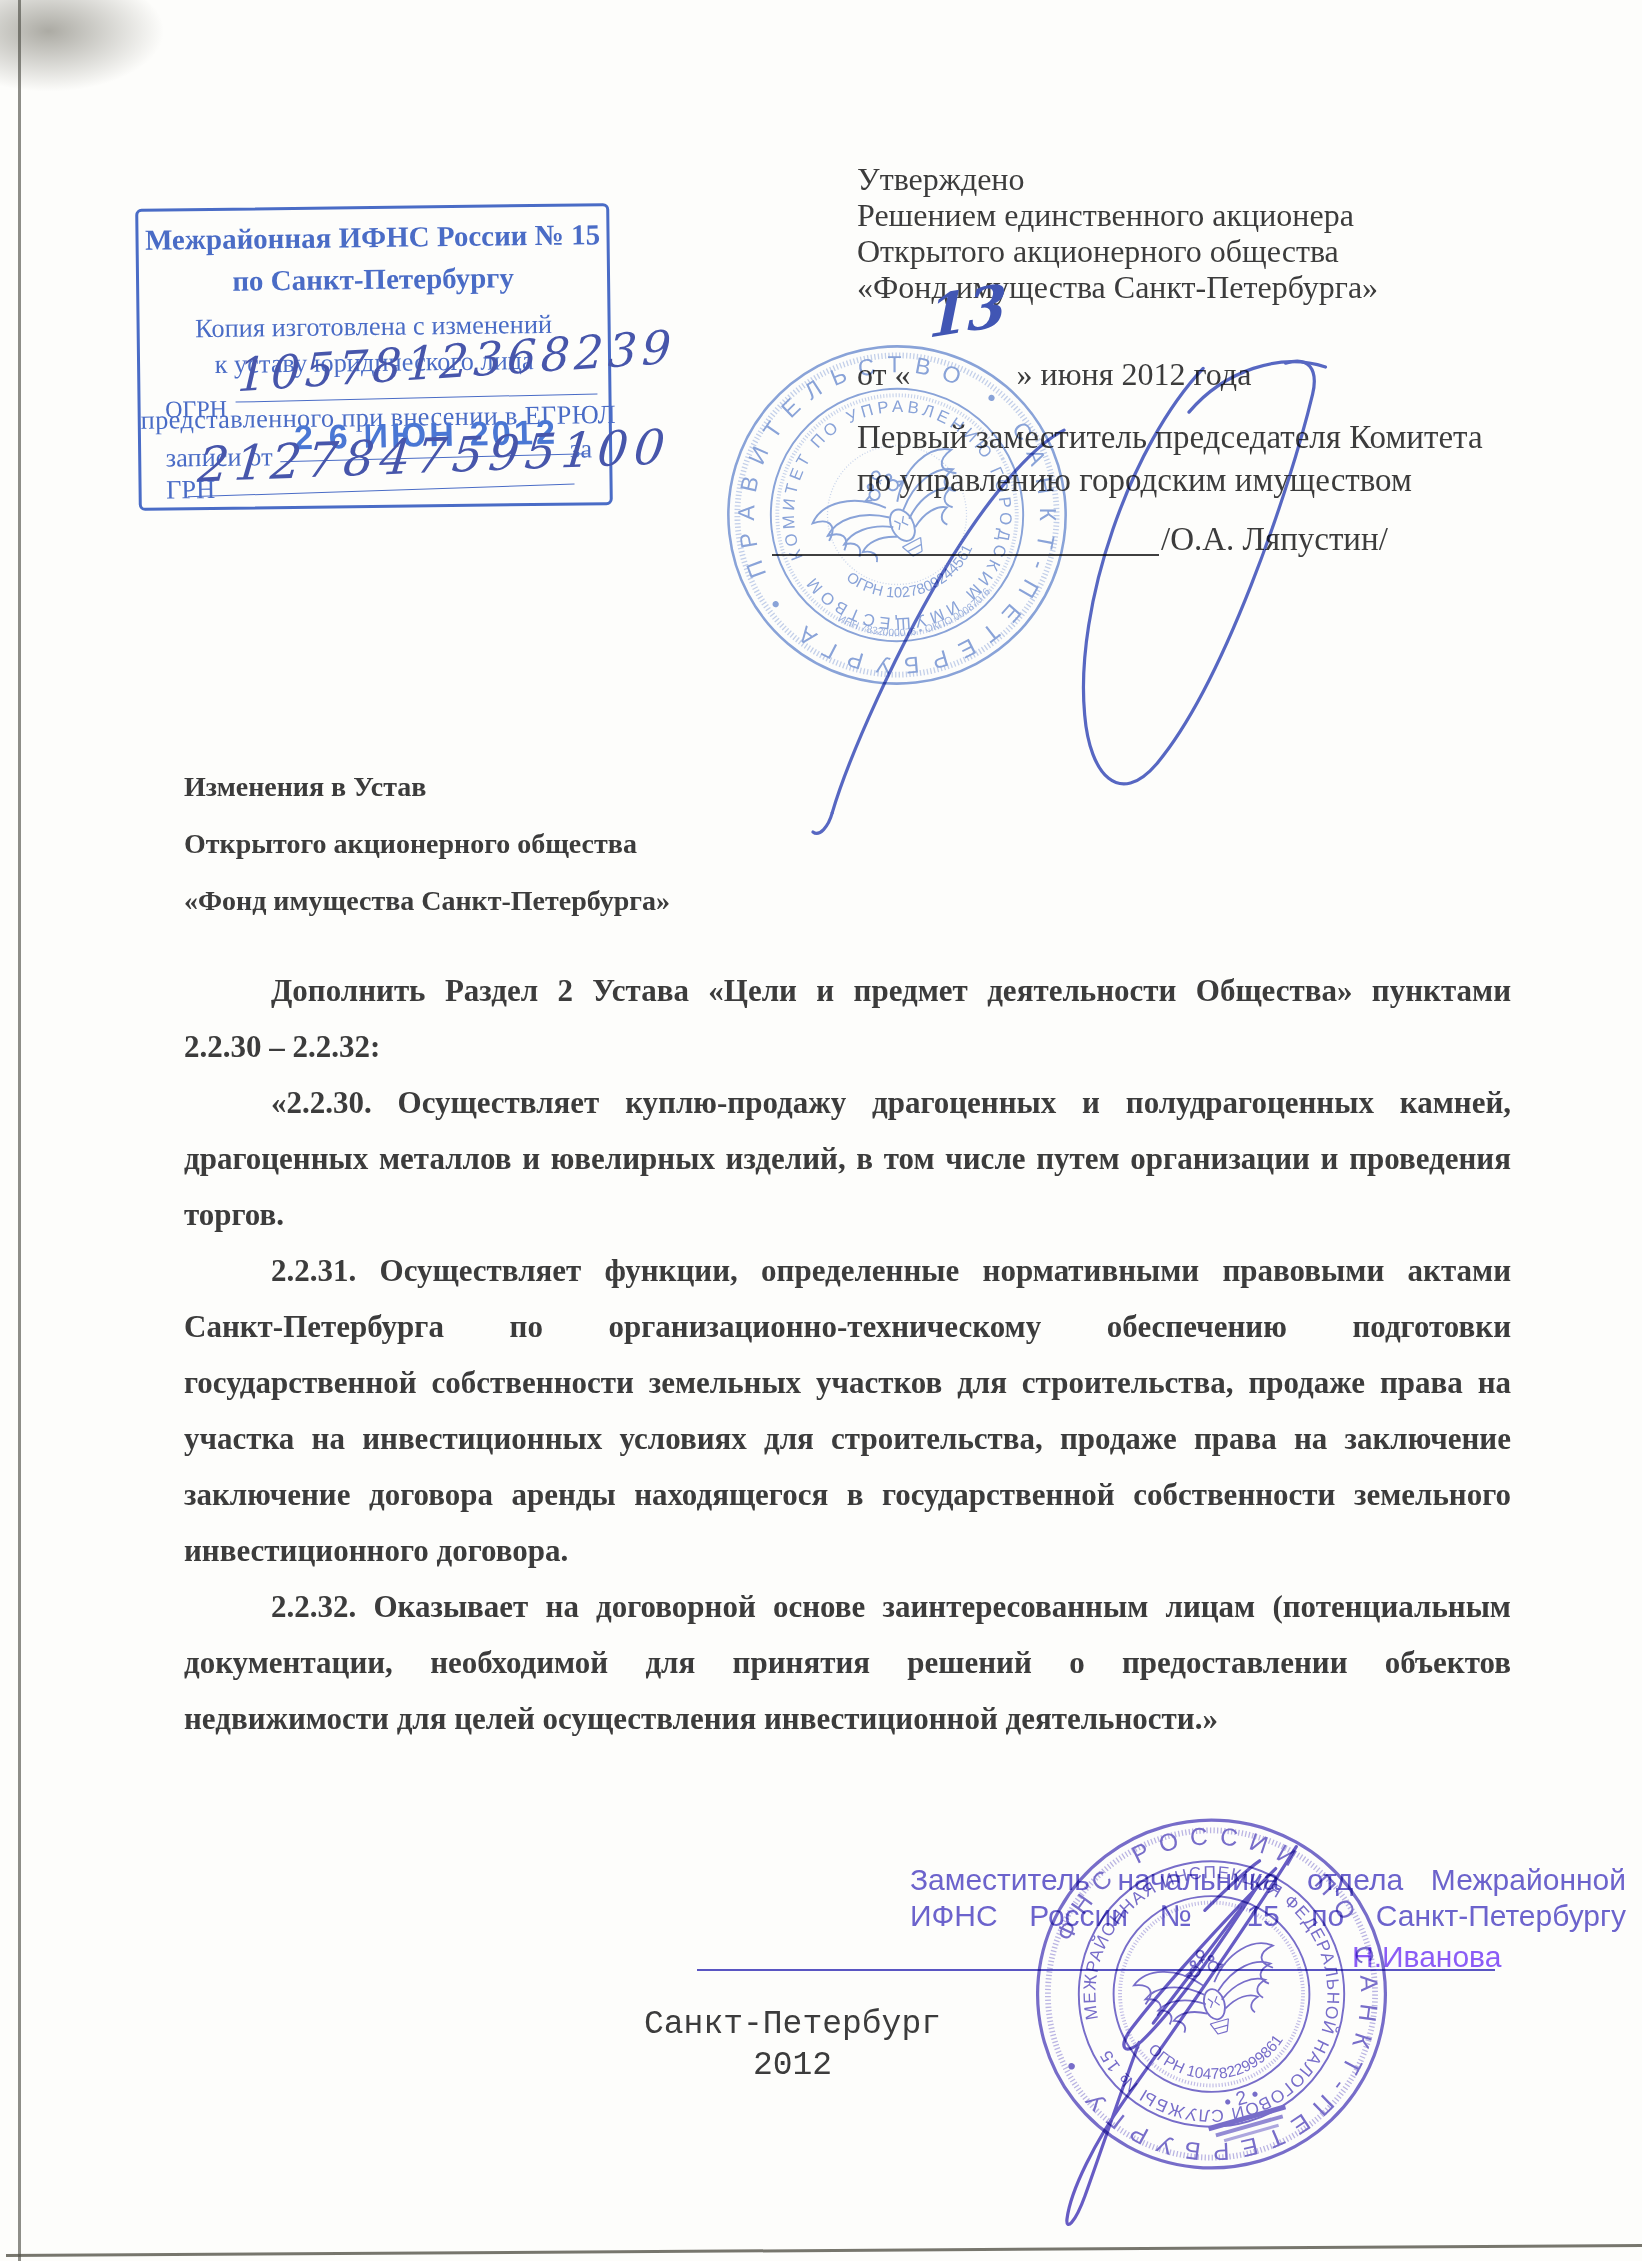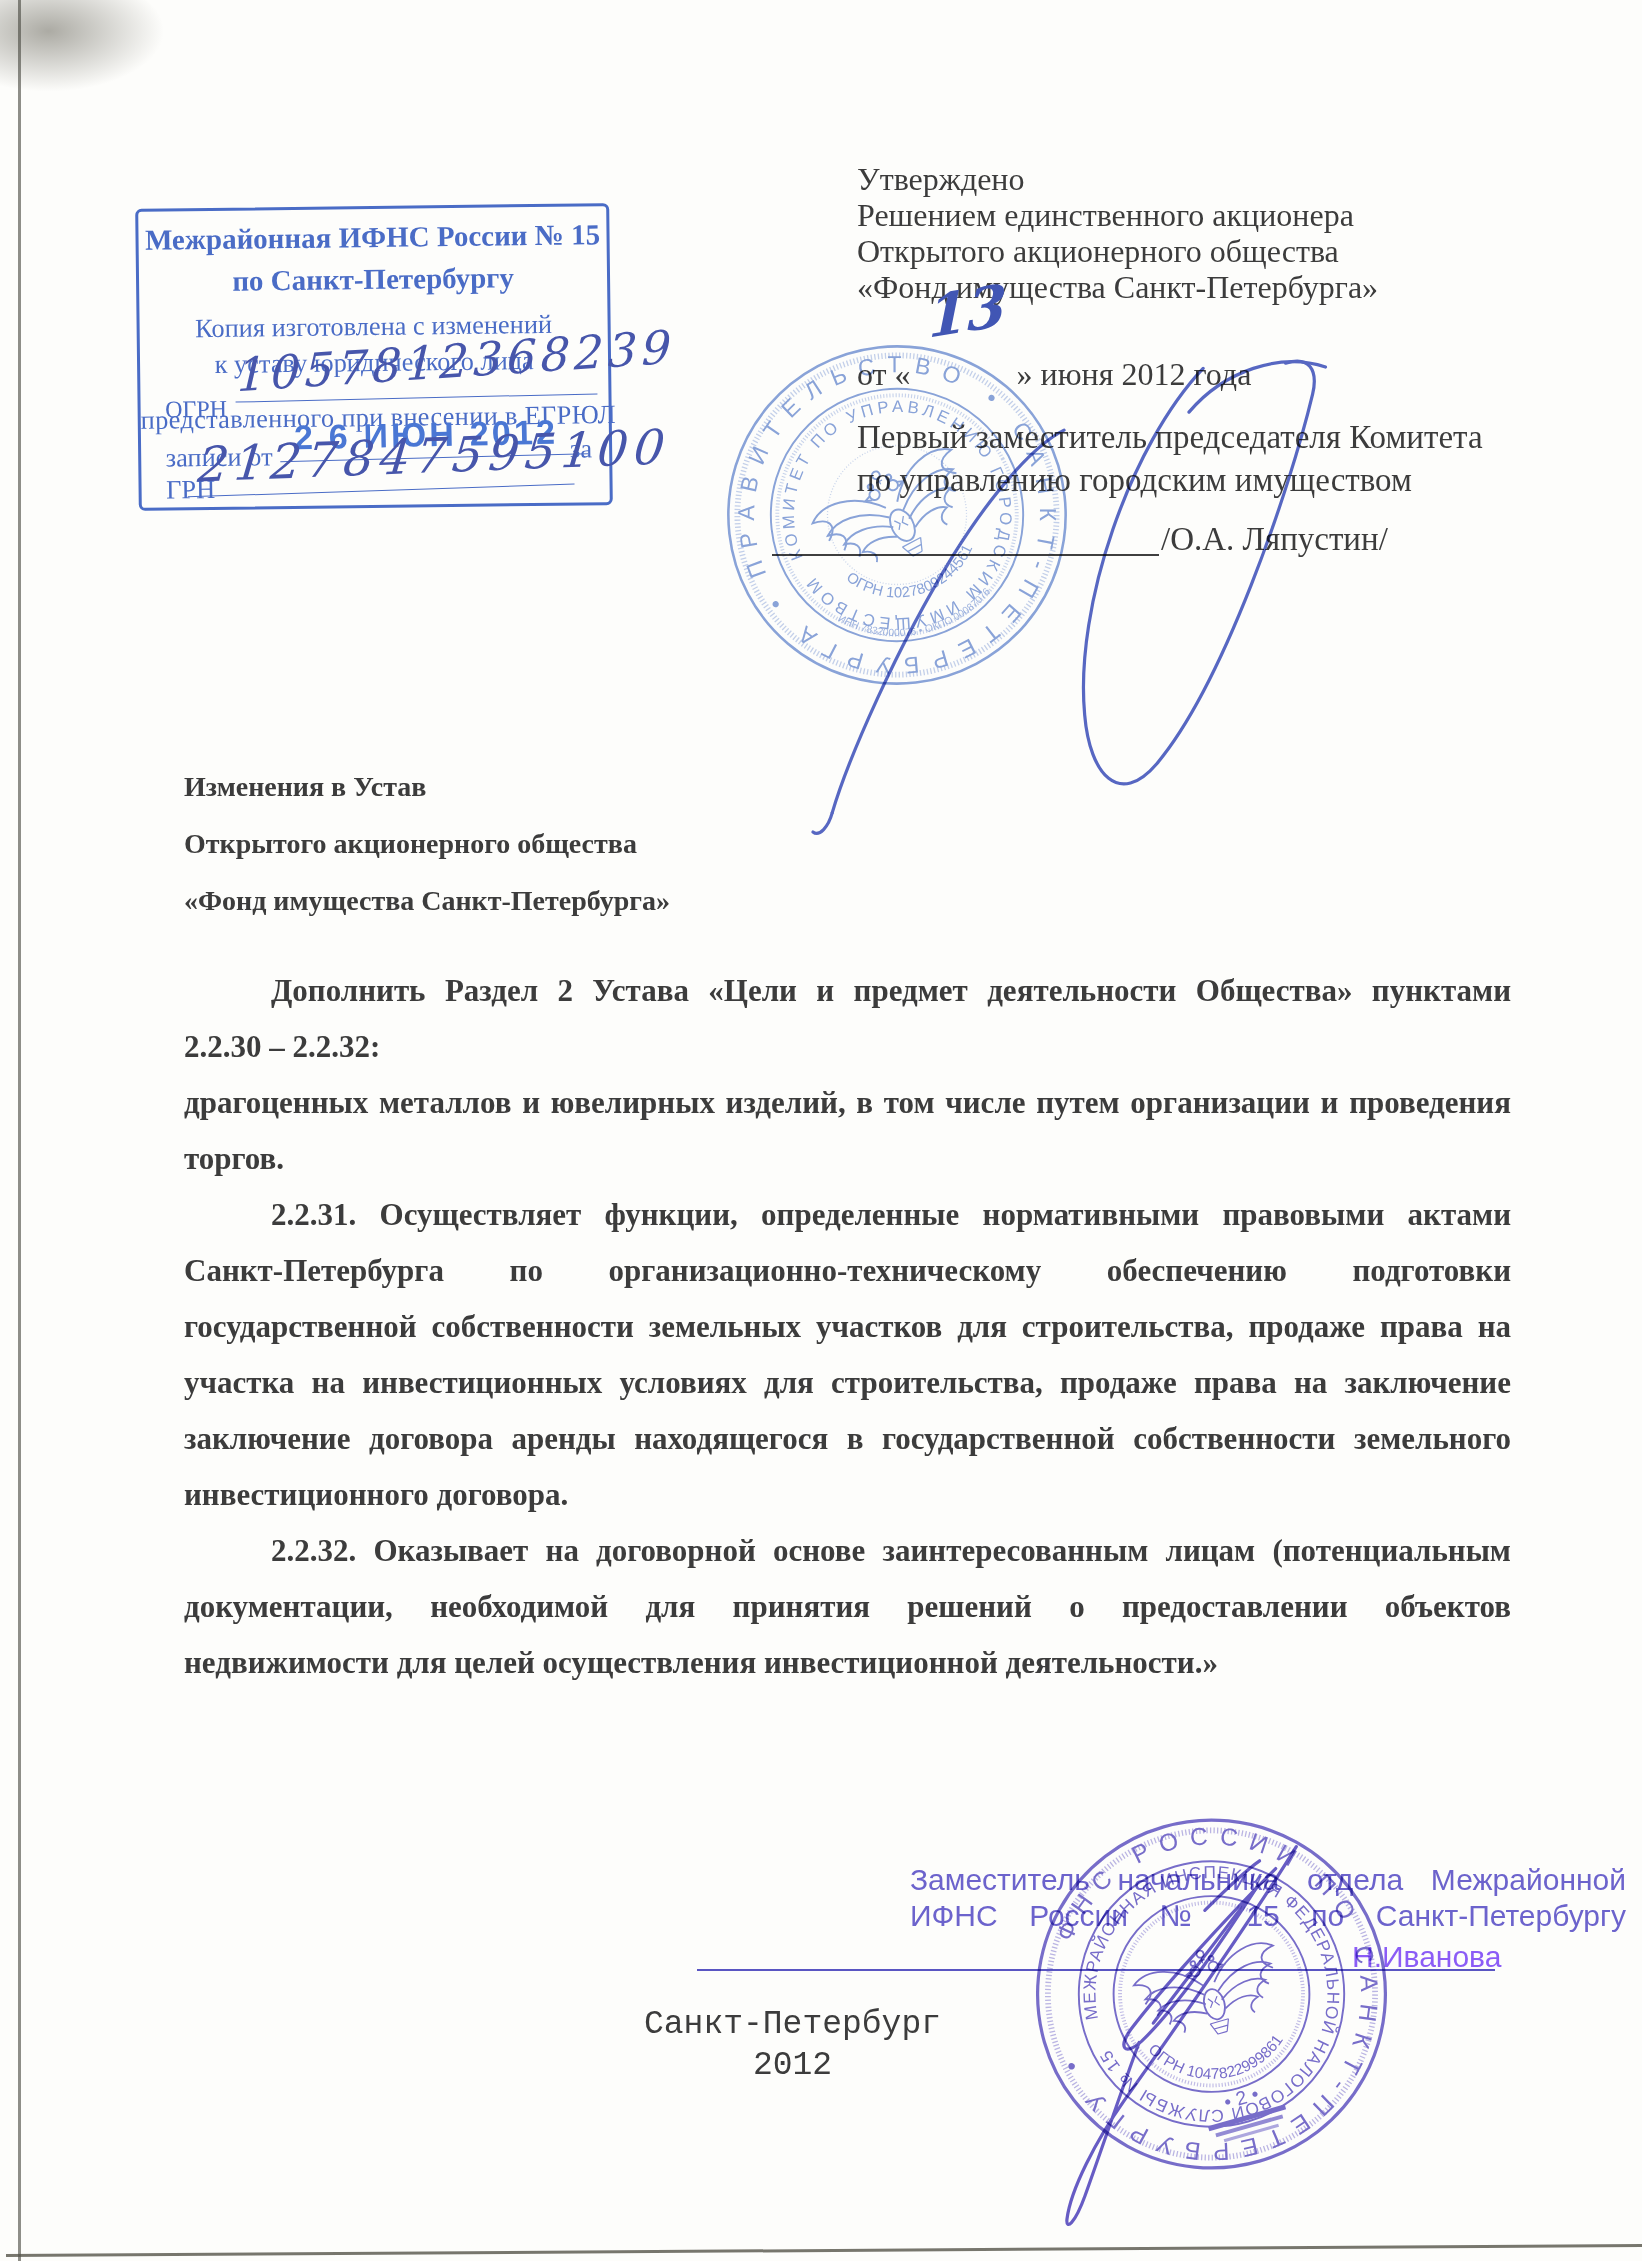--- a/index.html
+++ b/index.html
@@ -171,20 +171,21 @@
 
   <div class="doc-title">
     <div>Изменения в Устав</div>
     <div>Открытого акционерного общества</div>
     <div>«Фонд имущества Санкт-Петербурга»</div>
   </div>
 
   <div class="body-block">
       <div class="bline ind just">Дополнить Раздел 2 Устава «Цели и предмет деятельности Общества» пунктами</div>
       <div class="bline">2.2.30 – 2.2.32:</div>
+      <div class="bline ind just">«2.2.30. Осуществляет куплю-продажу драгоценных и полудрагоценных камней,</div>
       <div class="bline just">драгоценных металлов и ювелирных изделий, в том числе путем организации и проведения</div>
       <div class="bline">торгов.</div>
       <div class="bline ind just">2.2.31. Осуществляет функции, определенные нормативными правовыми актами</div>
       <div class="bline just">Санкт-Петербурга по организационно-техническому обеспечению подготовки</div>
       <div class="bline just">государственной собственности земельных участков для строительства, продаже права на</div>
       <div class="bline just">участка на инвестиционных условиях для строительства, продаже права на заключение</div>
       <div class="bline just">заключение договора аренды находящегося в государственной собственности земельного</div>
       <div class="bline">инвестиционного договора.</div>
       <div class="bline ind just">2.2.32. Оказывает на договорной основе заинтересованным лицам (потенциальным</div>
       <div class="bline just">документации, необходимой для принятия решений о предоставлении объектов</div>

